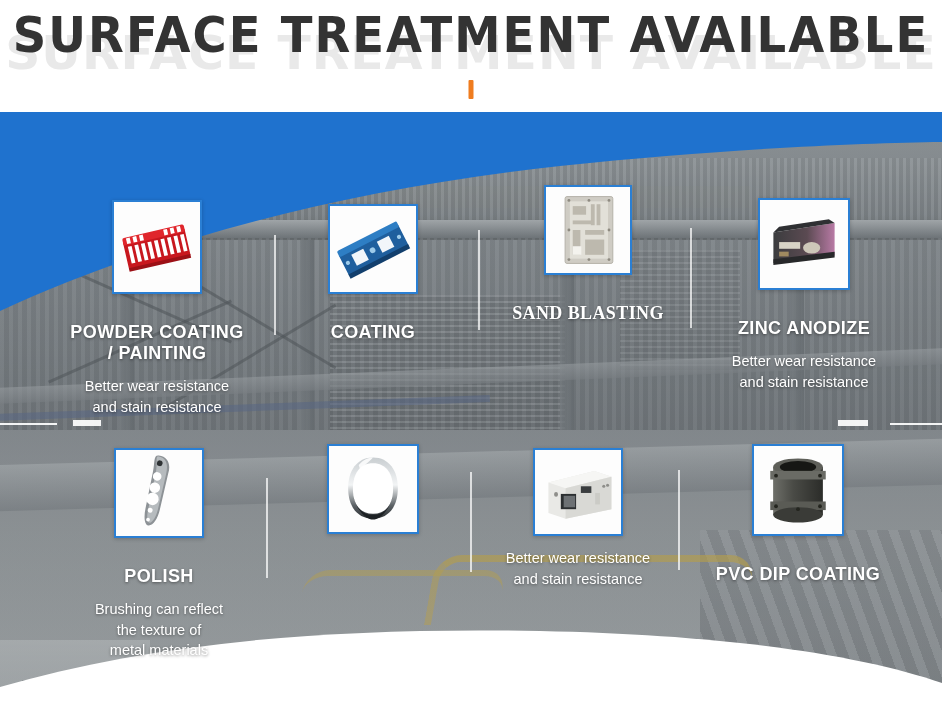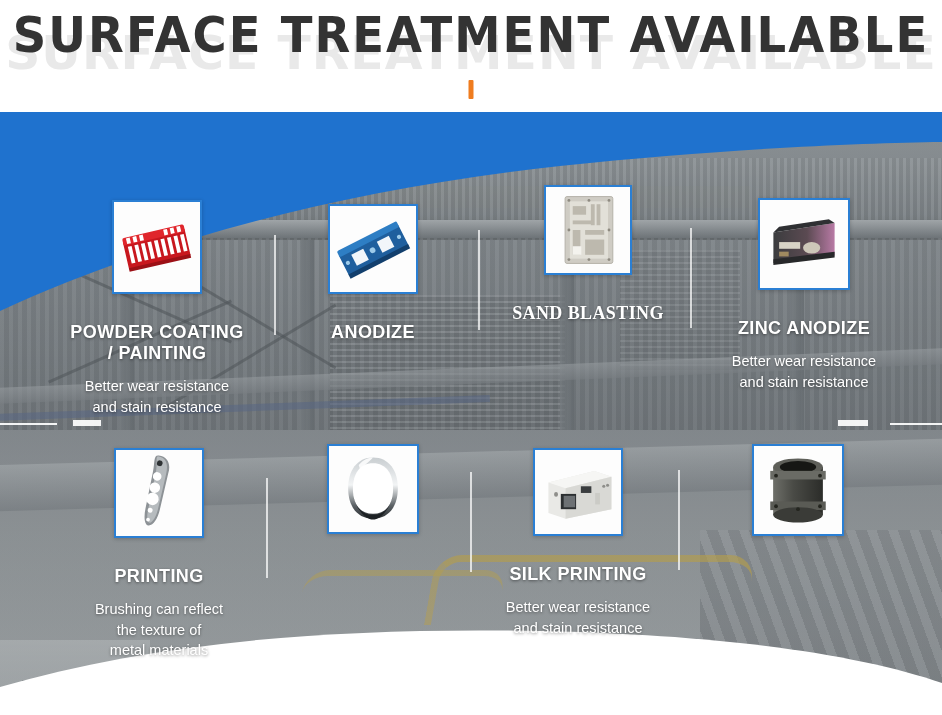--- a/index.html
+++ b/index.html
@@ -338,21 +338,21 @@
               <rect x="10" y="57" width="70" height="5" fill="#123f6d"></rect>
               <rect x="22" y="40" width="14" height="13" fill="#f2f6fa"></rect>
               <rect x="52" y="40" width="14" height="13" fill="#f2f6fa"></rect>
               <circle cx="44" cy="46" r="3" fill="#9ecbea"></circle>
               <circle cx="15" cy="46" r="2.2" fill="#9ecbea"></circle>
               <circle cx="75" cy="46" r="2.2" fill="#9ecbea"></circle>
             </g>
           </svg>
         </div>
       </div>
-      <div class="card-title">ANODIZE</div>
+      <div class="card-title">COATING</div>
     </div>
 
     <div class="card" style="left:478px; top:85px; width:220px;font-family:Liberation Serif, serif;">
       <div class="thumb" style="width:88px; height:90px;">
         <div class="art">
           <svg viewBox="0 0 88 90">
             <rect width="88" height="90" fill="#fdfdfd"></rect>
             <rect x="20" y="10" width="50" height="70" rx="2" fill="#cfccc4" stroke="#b3b0a7"></rect>
             <rect x="25" y="15" width="40" height="60" fill="#e2e0d8"></rect>
             <g fill="#bdb9ae">
@@ -418,21 +418,21 @@
               <circle cx="42" cy="14" r="3" fill="#2e3234"></circle>
               <circle cx="41" cy="28" r="4.5" fill="#ffffff"></circle>
               <circle cx="40" cy="40" r="5.5" fill="#ffffff"></circle>
               <circle cx="39" cy="52" r="6.5" fill="#ffffff"></circle>
               <circle cx="38" cy="64" r="2.6" fill="#ffffff"></circle>
               <circle cx="37" cy="74" r="2" fill="#ffffff"></circle>
             </g>
           </svg>
         </div>
       </div>
-      <div class="card-title">PRINTING</div>
+      <div class="card-title">POLISH</div>
       <div class="card-desc">Brushing can reflect
 the texture of
 metal materials</div>
     </div>
 
     <div class="card" style="left:266px; top:344px; width:214px;">
       <div class="thumb" style="width:92px; height:90px;">
         <div class="art">
           <svg viewBox="0 0 92 90">
             <rect width="92" height="90" fill="#fdfdfd"></rect>
@@ -464,21 +464,20 @@
             <rect x="20" y="44" width="4" height="5" rx="2" fill="#8e8e8a"></rect>
             <rect x="27" y="46" width="16" height="16" fill="#2c2f31"></rect>
             <rect x="30" y="48" width="12" height="12" fill="#6d7174"></rect>
             <rect x="48" y="38" width="11" height="7" fill="#3a3d3f"></rect>
             <rect x="63" y="45" width="5" height="12" fill="#cbcbc6"></rect>
             <circle cx="72" cy="38" r="1.6" fill="#8e8e8a"></circle>
             <circle cx="76" cy="37" r="1.6" fill="#8e8e8a"></circle>
           </svg>
         </div>
       </div>
-      <div class="card-title">SILK PRINTING</div>
       <div class="card-desc">Better wear resistance
 and stain resistance</div>
     </div>
 
     <div class="card" style="left:680px; top:344px; width:236px;">
       <div class="thumb" style="width:92px; height:92px;">
         <div class="art">
           <svg viewBox="0 0 92 92">
             <rect width="92" height="92" fill="#fdfdfd"></rect>
             <defs>
@@ -495,20 +494,21 @@
             <rect x="17" y="58" width="58" height="9" fill="#5a5b55"></rect>
             <ellipse cx="46" cy="72" rx="26" ry="8" fill="#3a3b37"></ellipse>
             <circle cx="23" cy="31" r="2" fill="#24251f"></circle>
             <circle cx="69" cy="31" r="2" fill="#24251f"></circle>
             <circle cx="23" cy="63" r="2" fill="#24251f"></circle>
             <circle cx="69" cy="63" r="2" fill="#24251f"></circle>
             <circle cx="46" cy="66" r="2" fill="#24251f"></circle>
           </svg>
         </div>
       </div>
+      <div class="card-title">PVC DIP COATING</div>
     </div>
 
   </div>
 
   <div class="title-band">
     <div class="title-ghost">SURFACE TREATMENT AVAILABLE</div>
     <div class="title-main">SURFACE TREATMENT AVAILABLE</div>
     <div class="title-rule"></div>
   </div>
 

